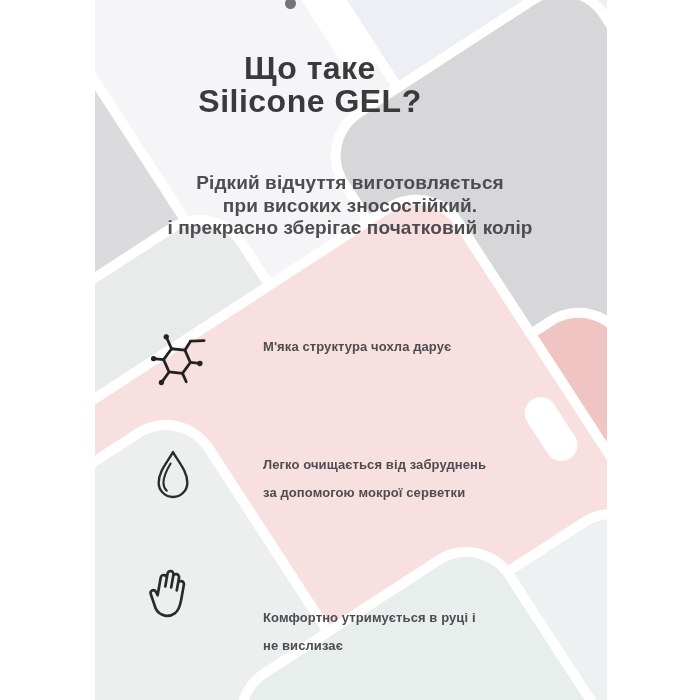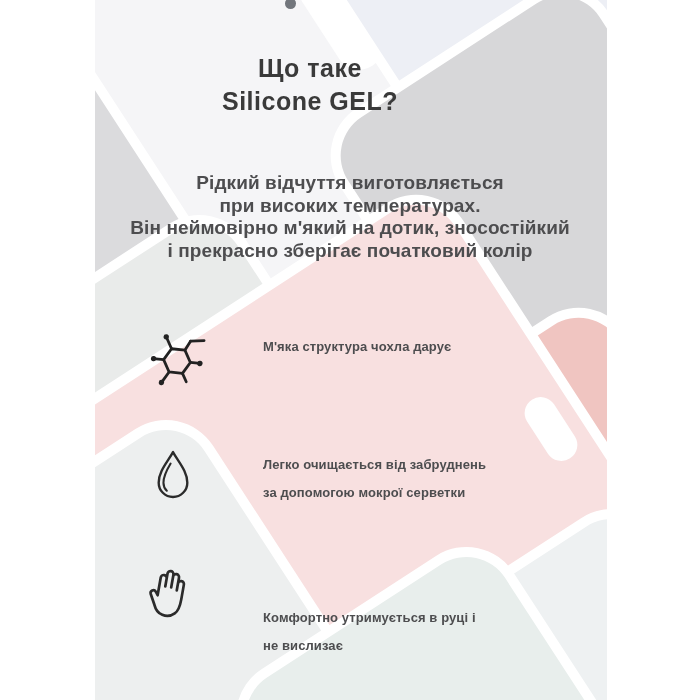--- a/index.html
+++ b/index.html
@@ -42,21 +42,21 @@
   .camera-sq  {left:58px; top:362px;width:72px;height:80px;border-radius:24px;}
   .camera-dot-sm{left:40px;top:412px;width:14px;height:14px;border-radius:50%;}
   .camera-hole{
     position:absolute;left:190px;top:-2px;width:11px;height:11px;border-radius:50%;
     background:#5a5f66;opacity:.85;
   }
 
   
   .title{
     position:absolute;left:0;top:52px;width:620px;text-align:center;
-    color:#3a3a3a;font-weight:bold;font-size:25px;line-height:33px;letter-spacing:.5px;
+    color:#3a3a3a;font-weight:bold;font-size:32px;line-height:33px;letter-spacing:.5px;
   }
   .intro{
     position:absolute;left:0;top:172px;width:700px;margin:0;text-align:center;
     color:#4d4d4f;font-weight:bold;font-size:19px;line-height:22.5px;letter-spacing:.1px;
   }
   .intro span{display:block;}
 
   .feature-text{
     position:absolute;left:263px;
     color:#4d4d4f;font-weight:bold;font-size:13px;line-height:28px;letter-spacing:.1px;
@@ -97,22 +97,21 @@
     <div class="case case-mint-bc"></div>
   </div>
 
   <header class="title">
     <div>Що таке</div>
     <div>Silicone GEL?</div>
   </header>
 
   <p class="intro">
     <span>Рідкий відчуття виготовляється</span>
-    <span>при високих температурах.</span>
-    <span>Він неймовірно м'який на дотик, зносостійкий</span>
+    <span>при високих зносостійкий.</span>
     <span>і прекрасно зберігає початковий колір</span>
   </p>
 
   <div class="feature-icon fi-1">
     <svg viewBox="0 0 60 60" fill="none" stroke="#222222" stroke-width="2.7" stroke-linecap="round" stroke-linejoin="round">
       <g transform="rotate(6 30 32)">
         <polygon points="43,32 36.5,20.7 23.5,20.7 17,32 23.5,43.3 36.5,43.3"></polygon>
         <line x1="43" y1="32" x2="50" y2="32"></line>
         <line x1="36.5" y1="20.7" x2="41" y2="11.5"></line>
         <line x1="41" y1="11.5" x2="54" y2="9.5"></line>

